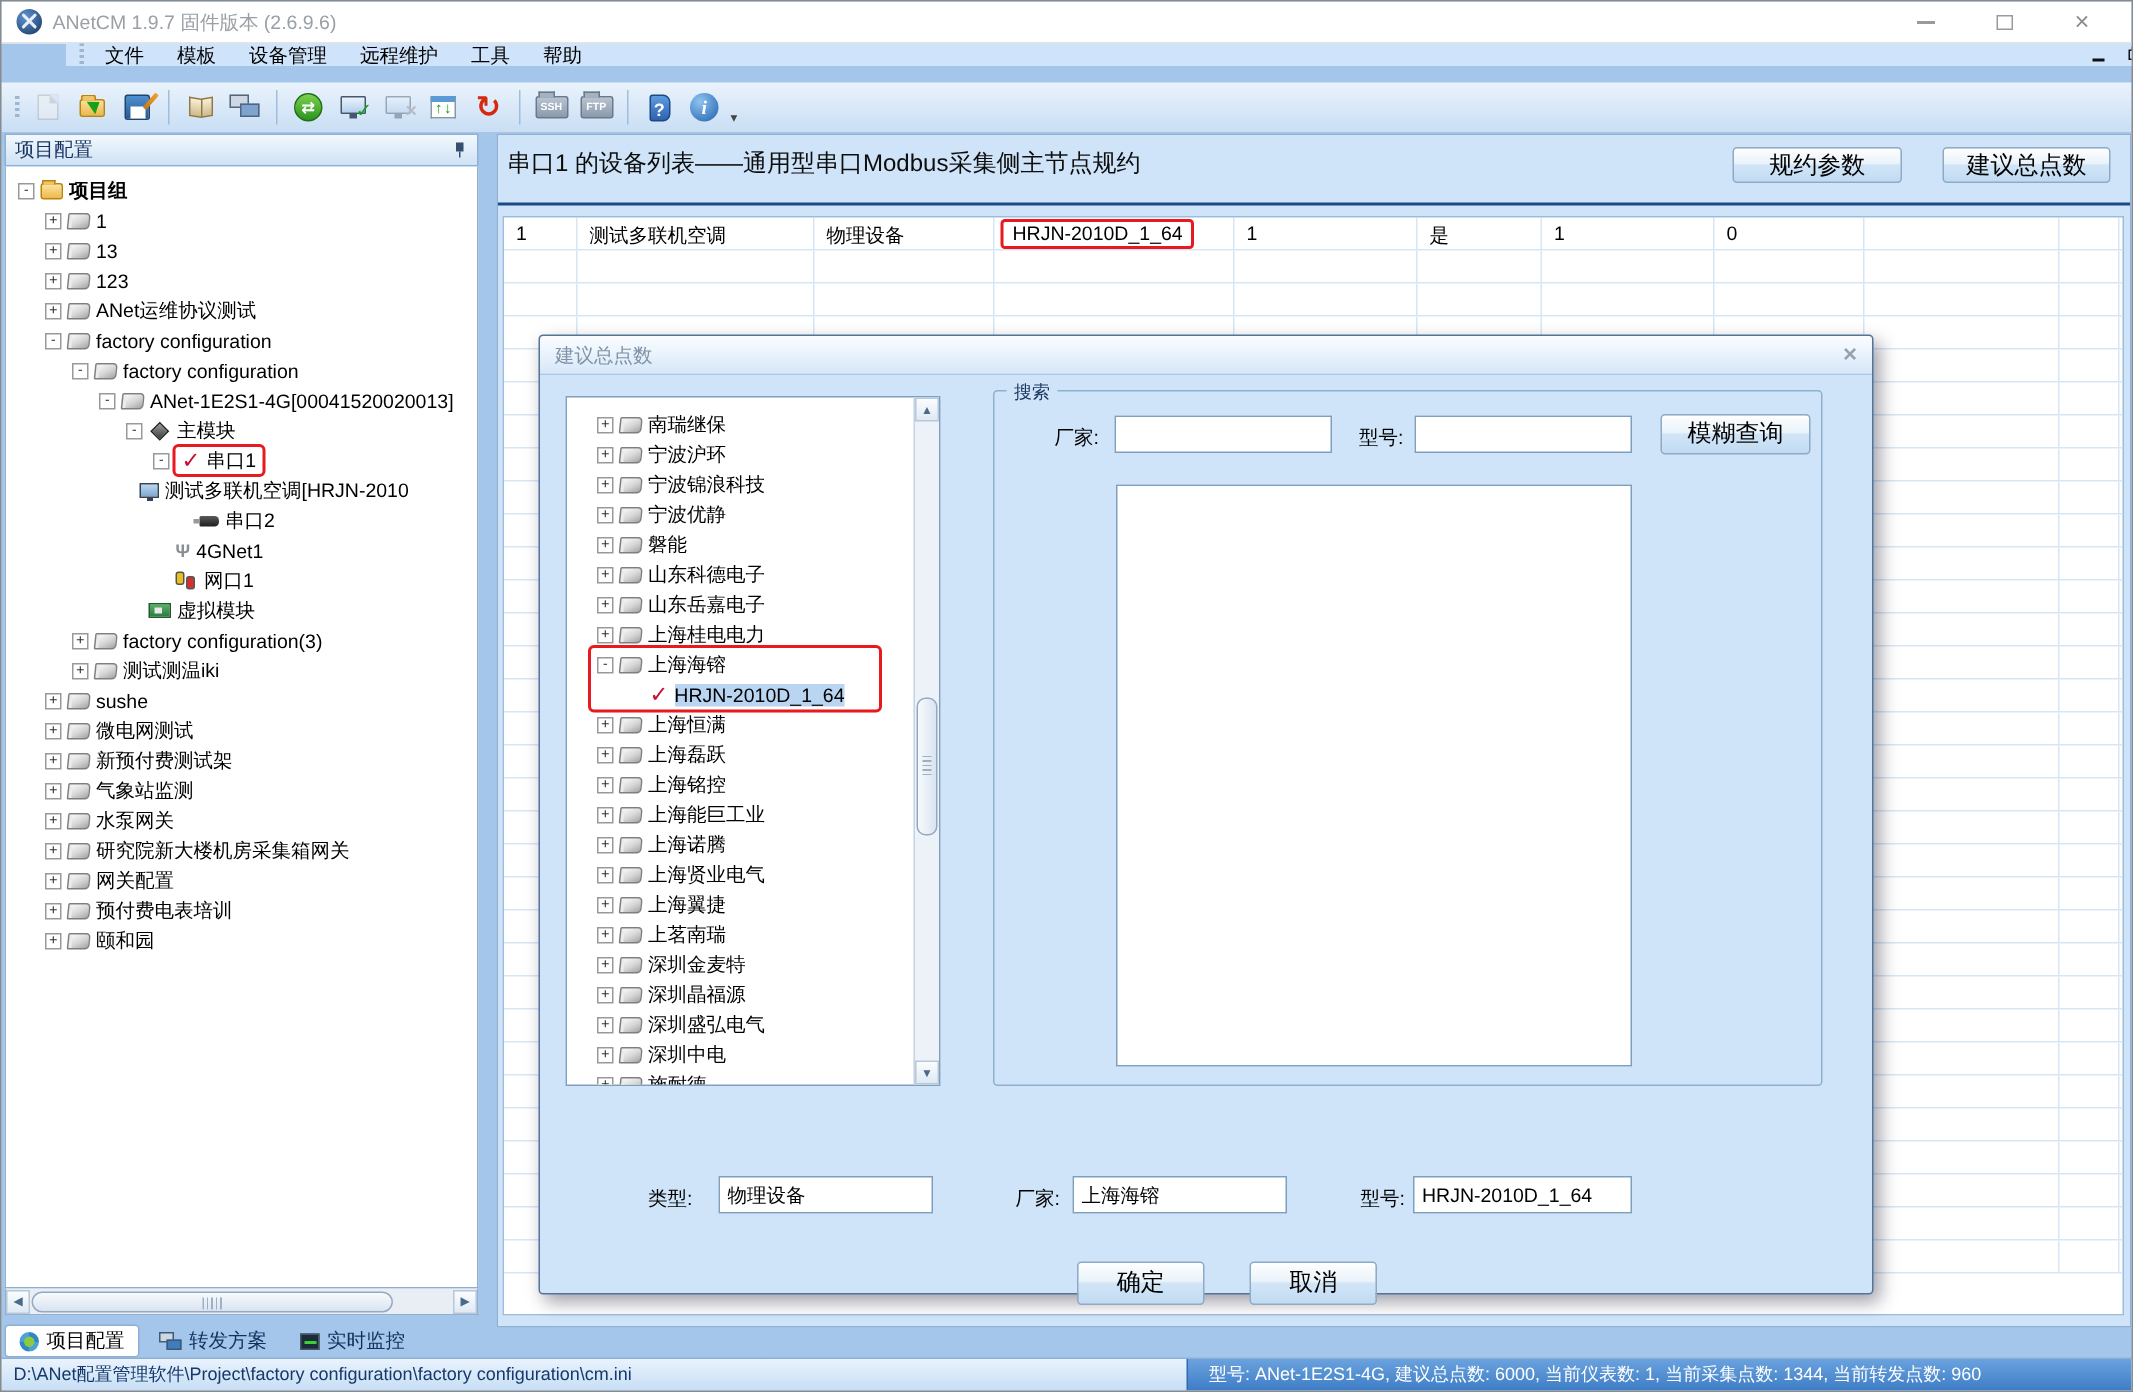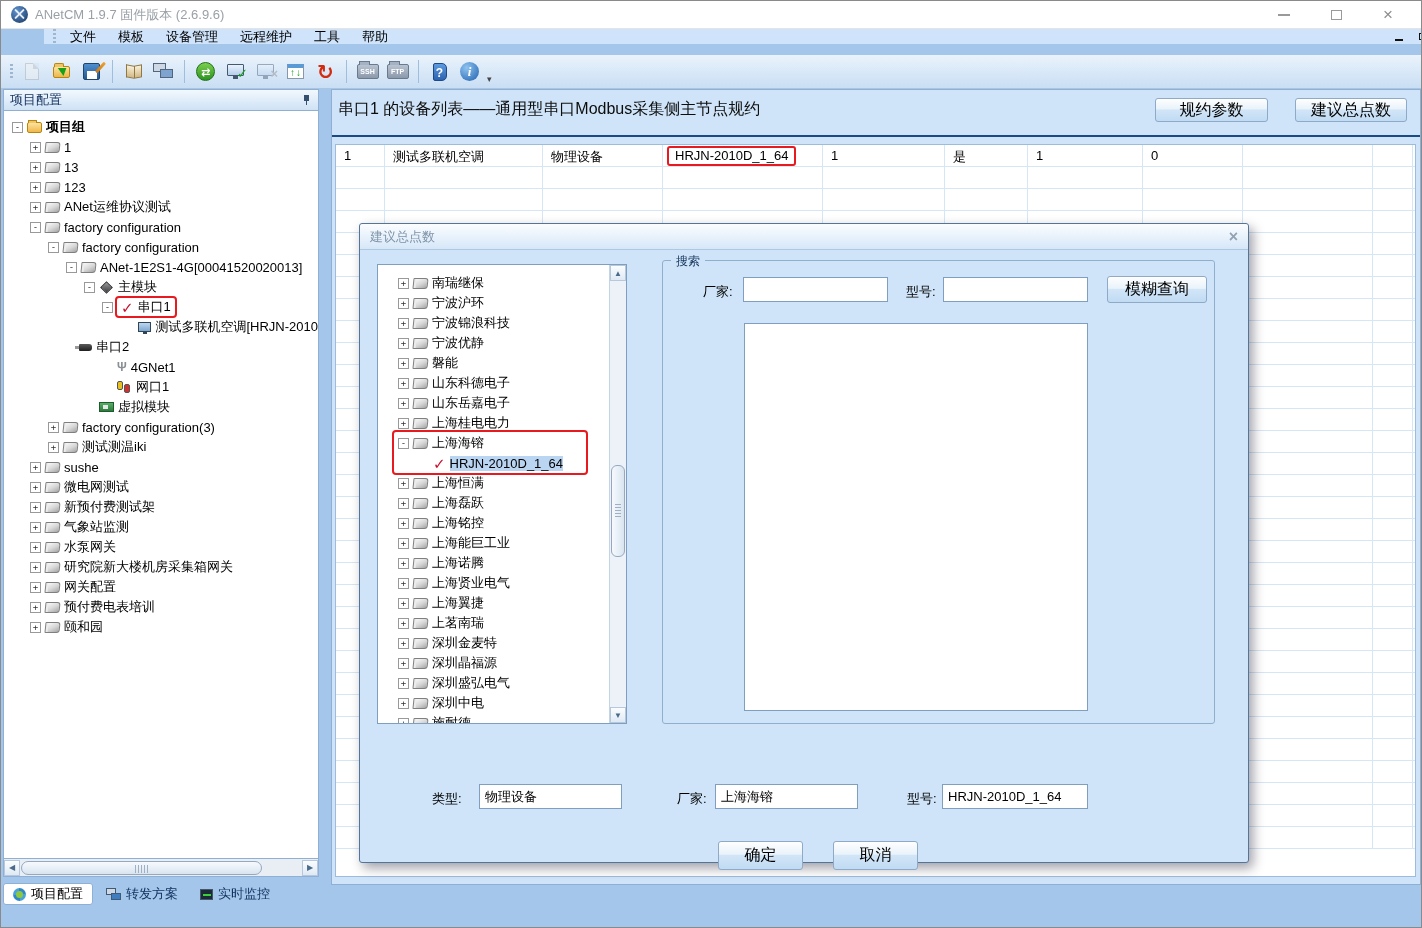--- a/index.html
+++ b/index.html
@@ -331,26 +331,26 @@
             <span class="ico-diamond"></span>
             <span class="lbl">主模块</span>
           </div>
           <div class="titem" style="padding-left: 98px;">
             <span class="exp">-</span>
             <span class="redwrap">
               <span class="ico-check">✓</span>
               <span class="lbl">串口1</span>
             </span>
           </div>
-          <div class="titem" style="padding-left: 74px; justify-content: flex-end;">
+          <div class="titem" style="padding-left: 74px;">
             <span class="exp none"></span>
             <span class="ico-device"></span>
             <span class="lbl">测试多联机空调[HRJN-2010</span>
           </div>
-          <div class="titem" style="padding-left: 60px;">
+          <div class="titem" style="padding-left: 114px;">
             <span class="exp none"></span>
             <span class="ico-serial"></span>
             <span class="lbl">串口2</span>
           </div>
           <div class="titem" style="padding-left: 98px;">
             <span class="exp none"></span>
             <span class="ico-antenna">Ψ</span>
             <span class="lbl">4GNet1</span>
           </div>
           <div class="titem" style="padding-left: 98px;">
@@ -986,14 +986,18 @@
         <input class="finput" style="left: 355px; top: 534px; width: 143px;" value="上海海镕">
         <span class="flabel" style="left:547px;top:540px;">型号:</span>
         <input class="finput" style="left: 582px; top: 534px; width: 146px;" value="HRJN-2010D_1_64">
         <div class="pbtn btn-ok">确定</div>
         <div class="pbtn btn-cancel">取消</div>
       </div>
     </div>
 
   </div>
 
+  <div class="statusbar">
+    <span class="sb-left">D:\ANet配置管理软件\Project\factory configuration\factory configuration\cm.ini</span>
+    <span class="sb-right">型号: ANet-1E2S1-4G, 建议总点数: 6000, 当前仪表数: 1, 当前采集点数: 1344, 当前转发点数: 960</span>
+  </div>
 
 </div>
 
 </body></html>

